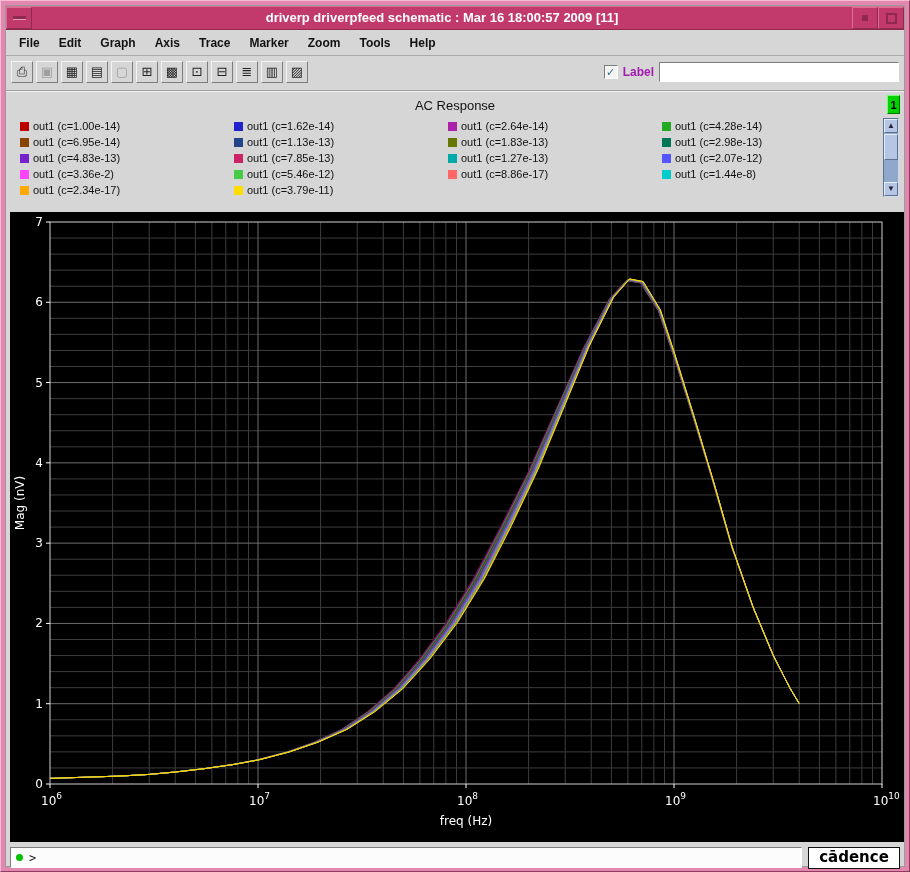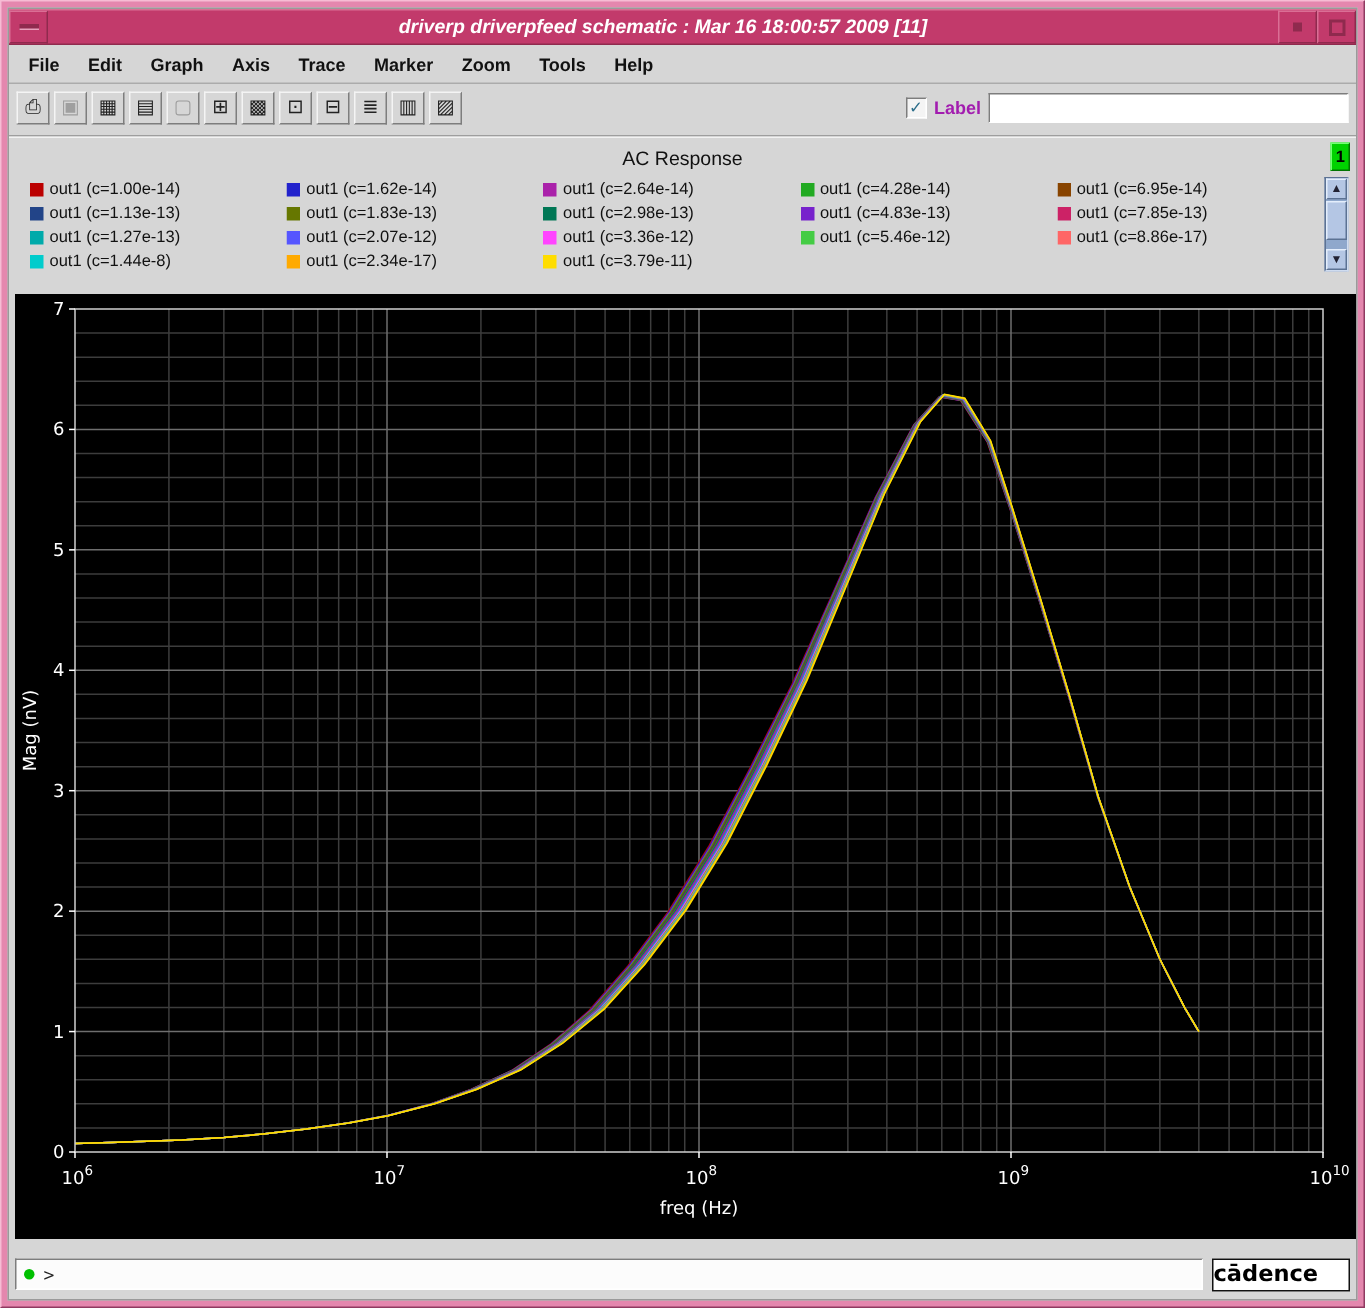--- a/index.html
+++ b/index.html
@@ -12,21 +12,21 @@
   border:1px solid #9a9a9a; }
 .titlebar { height:24px; background:#c23a6b; display:flex; align-items:stretch;
   border-top:1px solid #da6f95; border-bottom:1px solid #8f2a4e; flex:none; }
 .tb-btn { width:26px; background:#c23a6b; border-top:1px solid #da6f95; border-left:1px solid #da6f95;
   border-right:1px solid #8f2a4e; border-bottom:1px solid #8f2a4e;
   display:flex; align-items:center; justify-content:center; cursor:pointer; }
 .tb-menu-glyph { width:13px; height:4px; background:#8f2a4e; border-bottom:1px solid #e8a0bc; }
 .tb-min-glyph { width:6px; height:6px; background:#8f2a4e; }
 .tb-max-glyph { width:11px; height:11px; border:2px solid #8f2a4e; }
 .tb-title { flex:1; color:#fff; font-size:13px; font-weight:bold; text-align:center;
-  line-height:22px; white-space:nowrap; overflow:hidden;font-style:italic; }
+  line-height:22px; white-space:nowrap; overflow:hidden; }
 .menubar { height:26px; flex:none; display:flex; align-items:center; padding:0 4px; gap:1px;
   border-bottom:1px solid #ababab; }
 .menu-item { font-size:12px; font-weight:bold; color:#111; padding:3px 9px; cursor:pointer; }
 .toolbar { height:32px; flex:none; display:flex; align-items:center; padding:0 5px; gap:3px; }
 #toolbar-icons { display:flex; gap:3px; }
 .tool-btn { width:22px; height:22px; background:#d6d6d6;
   border-top:1px solid #f4f4f4; border-left:1px solid #f4f4f4;
   border-right:1px solid #7d7d7d; border-bottom:1px solid #7d7d7d;
   color:#222; font-size:13px; line-height:20px; text-align:center; cursor:pointer;
   font-family:"DejaVu Sans", sans-serif; }
@@ -41,42 +41,42 @@
   border-color:#7d7d7d #ffffff #ffffff #7d7d7d; font-size:12px; padding:0 3px; outline:none;
   font-family:"Liberation Sans", sans-serif; }
 .groove { height:0; border-top:1px solid #9e9e9e; border-bottom:1px solid #f2f2f2; margin-top:2px; flex:none; }
 .plot-header { height:26px; flex:none; position:relative; }
 .plot-title { text-align:center; font-size:13px; color:#111; line-height:28px; }
 .win-badge { position:absolute; right:4px; top:3px; width:13px; height:19px; background:#00d200;
   border-top:1px solid #72ff72; border-left:1px solid #72ff72;
   border-right:1px solid #007400; border-bottom:1px solid #007400;
   color:#000; font-size:11px; font-weight:bold; text-align:center; line-height:18px; }
 .legend-region { flex:none; position:relative; padding:2px 30px 4px 14px; }
-.legend { display:grid; grid-template-columns:repeat(5,1fr); row-gap:4px; column-gap:2px; }
+.legend { display:grid; grid-template-columns:repeat(4,1fr); row-gap:4px; column-gap:2px; }
 .legend-item { display:flex; align-items:center; gap:4px; font-size:11px; color:#111;
   white-space:nowrap; overflow:hidden; cursor:pointer; }
 .swatch { width:9px; height:9px; flex:none; }
 .vscroll { position:absolute; right:5px; top:0; bottom:3px; width:16px; background:#8fa8cc;
   border:1px solid; border-color:#5c7293 #cfdcf0 #cfdcf0 #5c7293;
   display:flex; flex-direction:column; }
 .vs-arrow { height:14px; flex:none; background:#b4c6e4; border:1px solid;
   border-color:#e4eefc #5c7293 #5c7293 #e4eefc; font-size:8px; line-height:12px;
   text-align:center; color:#223; cursor:pointer; }
 .vs-spacer { flex:1; }
 .vs-thumb { height:26px; flex:none; margin-top:1px; background:#b4c6e4; border:1px solid;
   border-color:#e4eefc #5c7293 #5c7293 #e4eefc; cursor:grab; }
 .plot-wrap { flex:none; margin:12px 4px 4px 4px; width:894px; height:630px; background:#000; }
 .statusbar { margin-top:auto; flex:none; height:28px; display:flex; align-items:center;
   padding:0 4px 5px 4px; gap:6px; }
 .status-field { flex:1; height:21px; background:#fcfcfc; border:1px solid;
   border-color:#7d7d7d #ffffff #ffffff #7d7d7d; display:flex; align-items:center; gap:6px;
   padding:0 5px; font-family:"DejaVu Sans Mono", monospace; font-size:12px; color:#222; }
 .status-dot { width:7px; height:7px; background:#00c000; border-radius:50%; flex:none; }
 .logo-box { width:92px; height:22px; background:#fff; border:1px solid #111; color:#000;
-  font-size:15px; font-weight:bold; line-height:19px;
+  font-size:15px; font-weight:bold; text-align:center; line-height:19px;
   font-family:"DejaVu Sans", sans-serif; }
 </style>
 </head>
 <body>
 
 <div class="frame">
   <div class="win">
 
     <div class="titlebar">
       <div class="tb-btn">
@@ -177,21 +177,21 @@
           <div class="legend-item">
             <span class="swatch" style="background: rgb(0, 170, 170);"></span>
             <span>out1 (c=1.27e-13)</span>
           </div>
           <div class="legend-item">
             <span class="swatch" style="background: rgb(85, 85, 255);"></span>
             <span>out1 (c=2.07e-12)</span>
           </div>
           <div class="legend-item">
             <span class="swatch" style="background: rgb(255, 68, 255);"></span>
-            <span>out1 (c=3.36e-12)</span>
+            <span>out1 (c=3.36e-2)</span>
           </div>
           <div class="legend-item">
             <span class="swatch" style="background: rgb(68, 204, 68);"></span>
             <span>out1 (c=5.46e-12)</span>
           </div>
           <div class="legend-item">
             <span class="swatch" style="background: rgb(255, 102, 102);"></span>
             <span>out1 (c=8.86e-17)</span>
           </div>
           <div class="legend-item">

